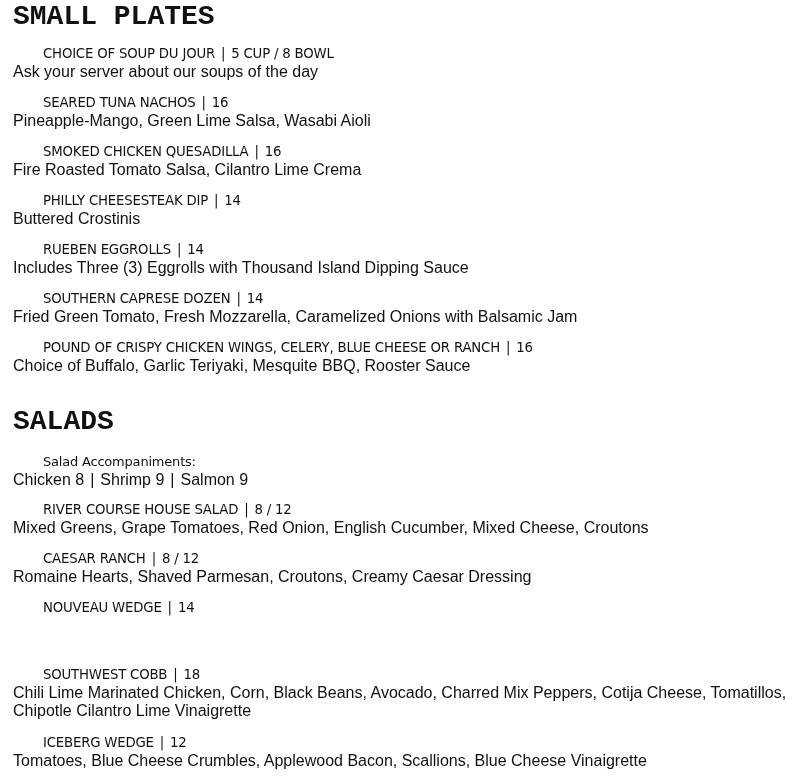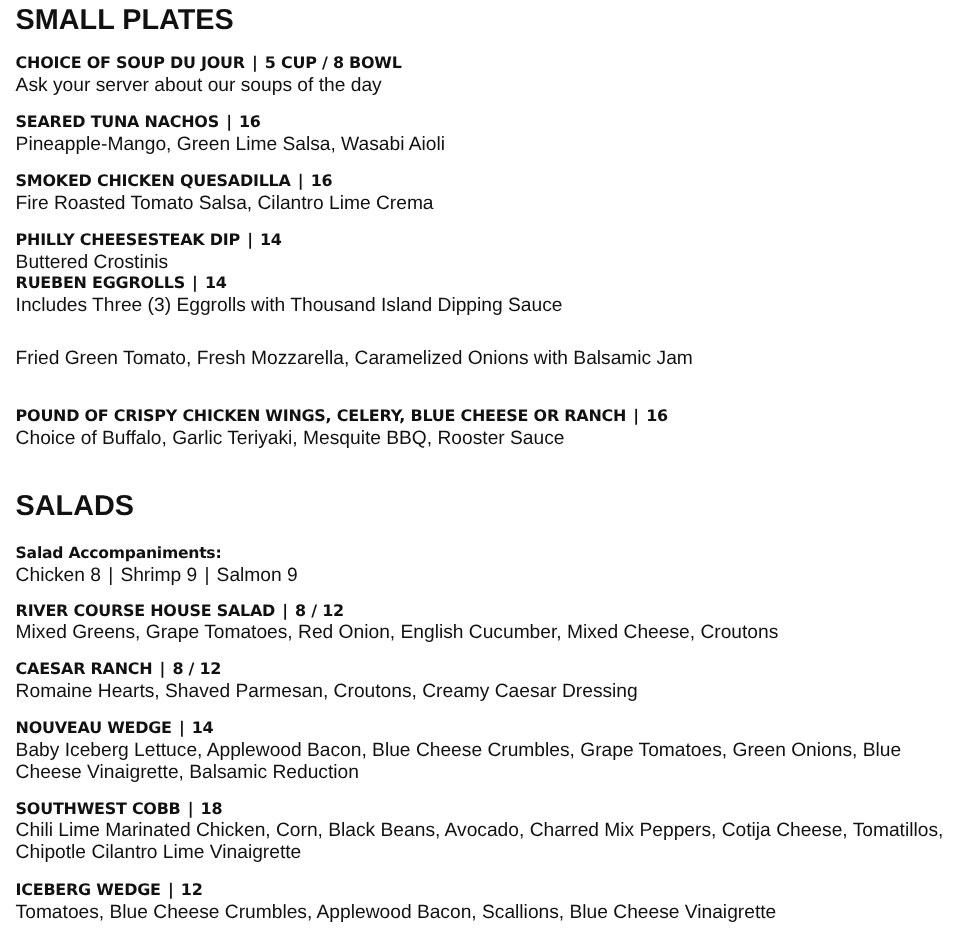--- a/index.html
+++ b/index.html
@@ -14,36 +14,37 @@
     position: relative;
     color: #111111;
   }
   .page {
     position: absolute;
     left: 13px;
     top: 0;
     width: 787px;
   }
   .section-title {
-    font-family: Liberation Sans, sans-serif;
+    font-family: Liberation Mono, monospace;
     font-weight: bold;
-    font-size: 24px;
+    font-size: 28px;
     letter-spacing: 0px;
     line-height: 28px;
     color: #111;
     margin: 0;
   }
   .item-name {
     font-family: "DejaVu Sans", sans-serif;
-    font-weight: bold;
+    font-weight: normal;
     font-size: 13.3px;
     line-height: 18px;
     color: #111;
     white-space: nowrap;
     letter-spacing: -0.2px;
+    margin-left: 30px;
   }
   .item-desc {
     font-family: "Liberation Sans", sans-serif;
     font-size: 16px;
     line-height: 18px;
     color: #111;
   }
   .item {
     position: absolute;
     left: 0;
@@ -75,26 +76,27 @@
     <div class="item" style="top:143px;">
       <div class="item-name"><span>SMOKED CHICKEN QUESADILLA</span><span class="sep">|</span><span>16</span></div>
       <div class="item-desc">Fire Roasted Tomato Salsa, Cilantro Lime Crema</div>
     </div>
 
     <div class="item" style="top:192px;">
       <div class="item-name"><span>PHILLY CHEESESTEAK DIP</span><span class="sep">|</span><span>14</span></div>
       <div class="item-desc">Buttered Crostinis</div>
     </div>
 
-    <div class="item" style="top:228px;">
+    <div class="item" style="top:241px;">
       <div class="item-name"><span>RUEBEN EGGROLLS</span><span class="sep">|</span><span>14</span></div>
       <div class="item-desc">Includes Three (3) Eggrolls with Thousand Island Dipping Sauce</div>
     </div>
 
     <div class="item" style="top:290px;">
+      <div class="item-name"><span>SOUTHERN CAPRESE DOZEN</span><span class="sep">|</span><span>14</span></div>
       <div class="item-desc">Fried Green Tomato, Fresh Mozzarella, Caramelized Onions with Balsamic Jam</div>
     </div>
 
     <div class="item" style="top:339px;">
       <div class="item-name"><span>POUND OF CRISPY CHICKEN WINGS, CELERY, BLUE CHEESE OR RANCH</span><span class="sep">|</span><span>16</span></div>
       <div class="item-desc">Choice of Buffalo, Garlic Teriyaki, Mesquite BBQ, Rooster Sauce</div>
     </div>
   </div>
 
   <div>
@@ -110,21 +112,20 @@
       <div class="item-desc">Mixed Greens, Grape Tomatoes, Red Onion, English Cucumber, Mixed Cheese, Croutons</div>
     </div>
 
     <div class="item" style="top:550px;">
       <div class="item-name"><span>CAESAR RANCH</span><span class="sep">|</span><span>8 / 12</span></div>
       <div class="item-desc">Romaine Hearts, Shaved Parmesan, Croutons, Creamy Caesar Dressing</div>
     </div>
 
     <div class="item" style="top:599px;">
       <div class="item-name"><span>NOUVEAU WEDGE</span><span class="sep">|</span><span>14</span></div>
-      <div class="item-desc" style="width:770px;">Baby Iceberg Lettuce, Applewood Bacon, Blue Cheese Crumbles, Grape Tomatoes, Green Onions, Blue Cheese Vinaigrette, Balsamic Reduction</div>
     </div>
 
     <div class="item" style="top:666px;">
       <div class="item-name"><span>SOUTHWEST COBB</span><span class="sep">|</span><span>18</span></div>
       <div class="item-desc" style="width:787px;">Chili Lime Marinated Chicken, Corn, Black Beans, Avocado, Charred Mix Peppers, Cotija Cheese, Tomatillos, Chipotle Cilantro Lime Vinaigrette</div>
     </div>
 
     <div class="item" style="top:734px;">
       <div class="item-name"><span>ICEBERG WEDGE</span><span class="sep">|</span><span>12</span></div>
       <div class="item-desc">Tomatoes, Blue Cheese Crumbles, Applewood Bacon, Scallions, Blue Cheese Vinaigrette</div>

